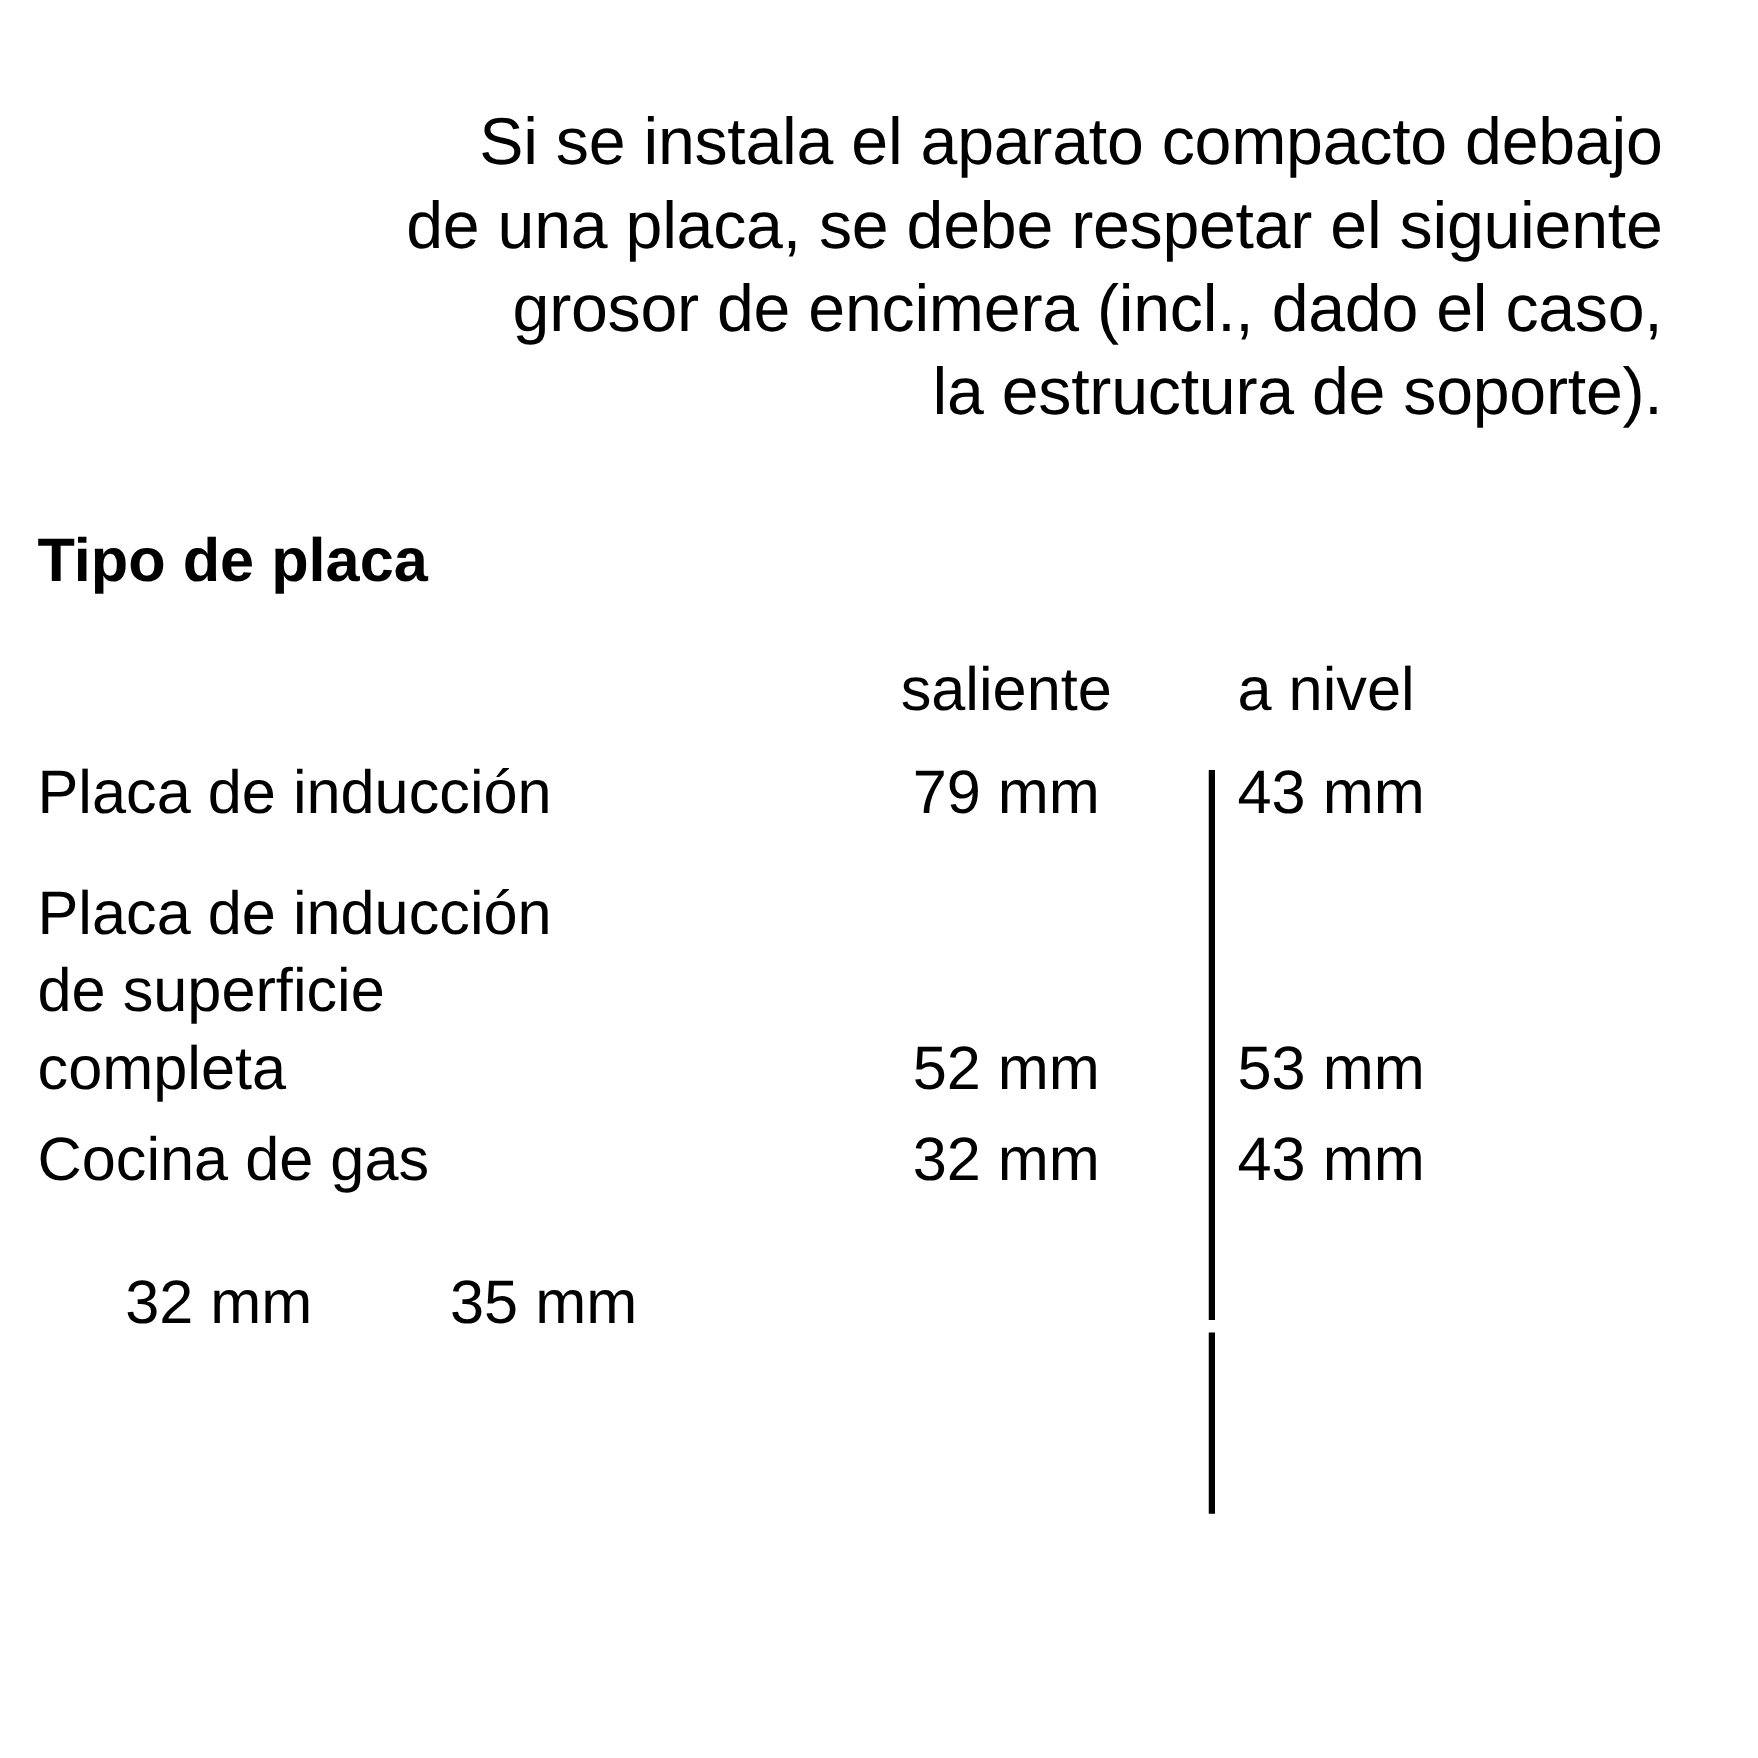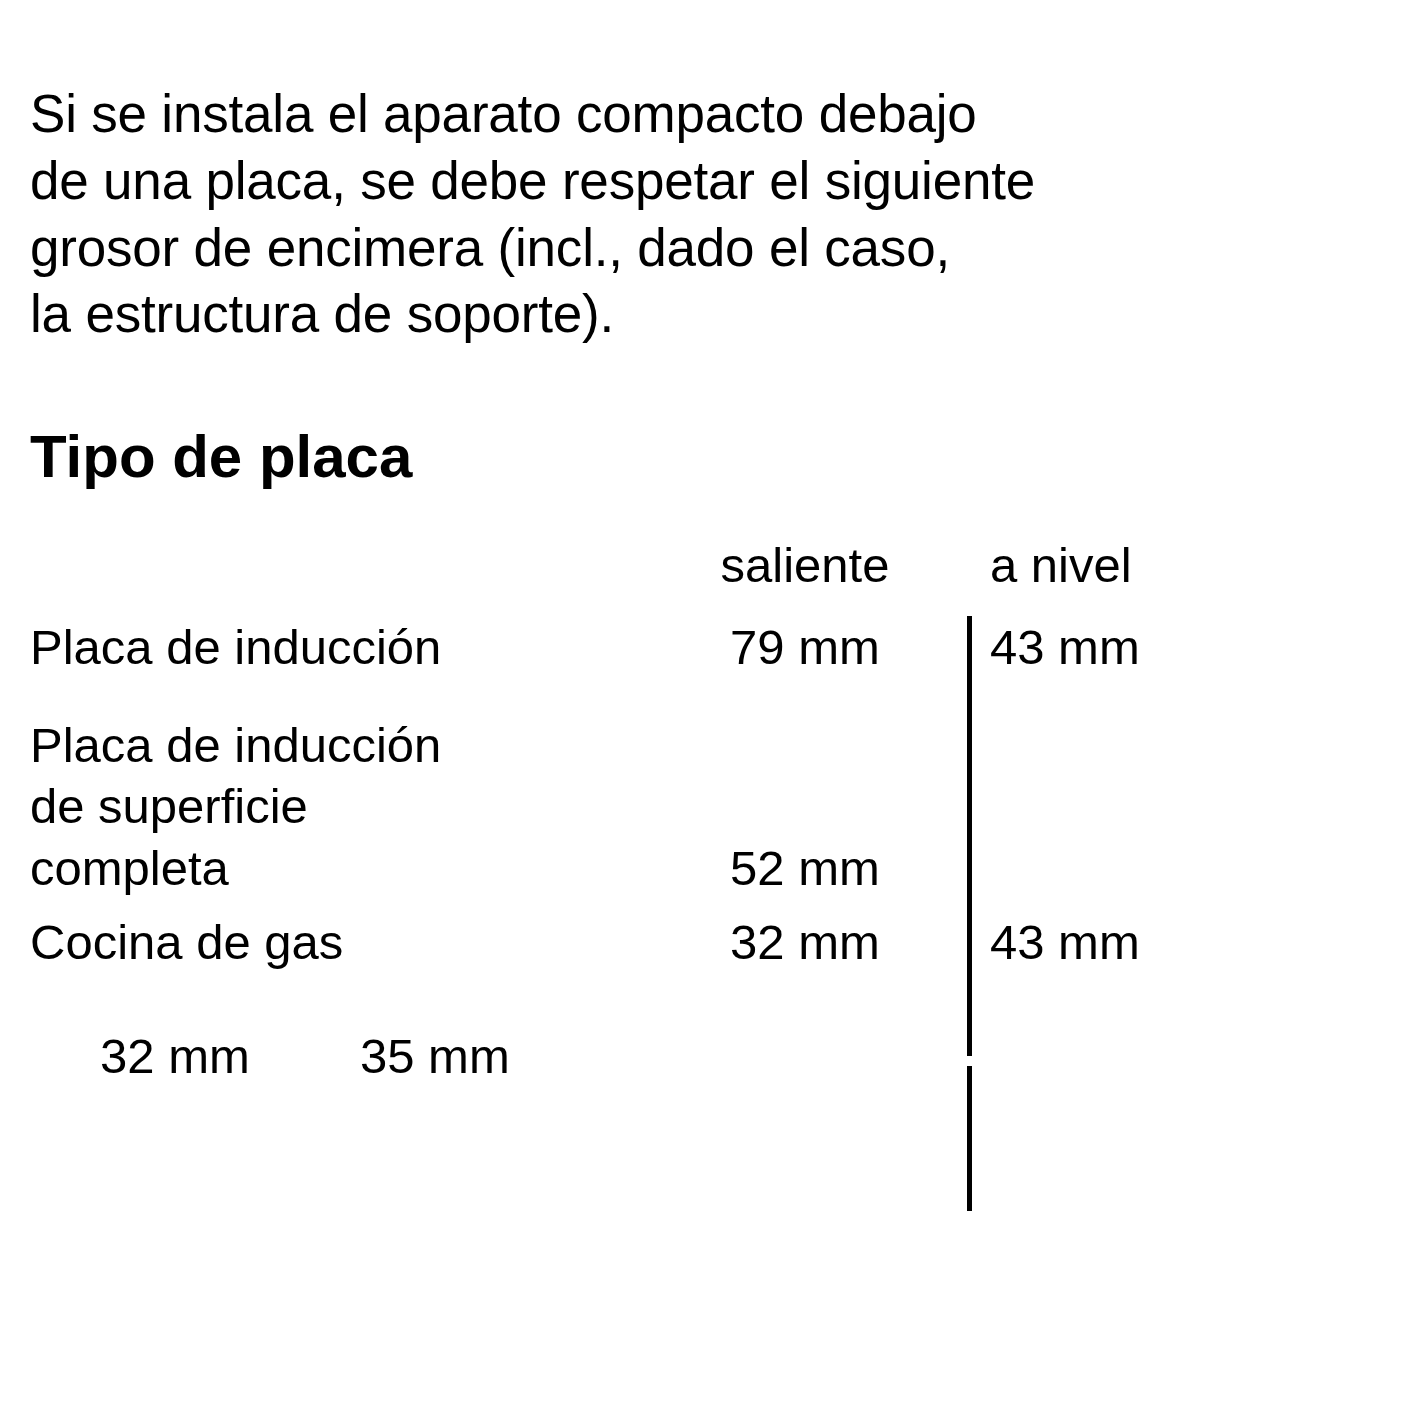--- a/index.html
+++ b/index.html
@@ -22,20 +22,21 @@
     padding: 28px 30px 0 30px;
   }
 
   
   .intro {
     font-size: 53px;
     line-height: 1.26;
     letter-spacing: -0.2px;
     max-width: 1300px;
     white-space: pre-line;
+    text-align: right;
   }
 
   
   .table {
     position: absolute;
     left: 30px;
     top: 420px;
     width: 1340px;
   }
 
@@ -53,21 +54,21 @@
     position: relative;
   }
   .col-b {
     width: 300px;
     flex: 0 0 300px;
     box-sizing: border-box;
     padding-left: 40px;
   }
 
   .hdr-main {
-    font-size: 60px;
+    font-size: 49px;
     font-weight: bold;
     line-height: 1.22;
   }
   .hdr-right {
     font-size: 49px;
     font-weight: bold;
     line-height: 1.22;
     text-align: left;
     white-space: pre-line;
   }
@@ -172,20 +173,23 @@
 
     <div class="data-row r2">
       <div class="col-type">
         <span class="cell-text">Placa de inducción
 de superficie
 completa</span>
       </div>
       <div class="col-a">
         <span class="cell-num">52 mm</span>
       </div>
+      <div class="col-b">
+        <span class="cell-num">53 mm</span>
+      </div>
     </div>
 
     <div class="data-row r3">
       <div class="col-type">
         <span class="cell-text">Cocina de gas</span>
       </div>
       <div class="col-a">
         <span class="cell-num">32 mm</span>
       </div>
       <div class="col-b">

